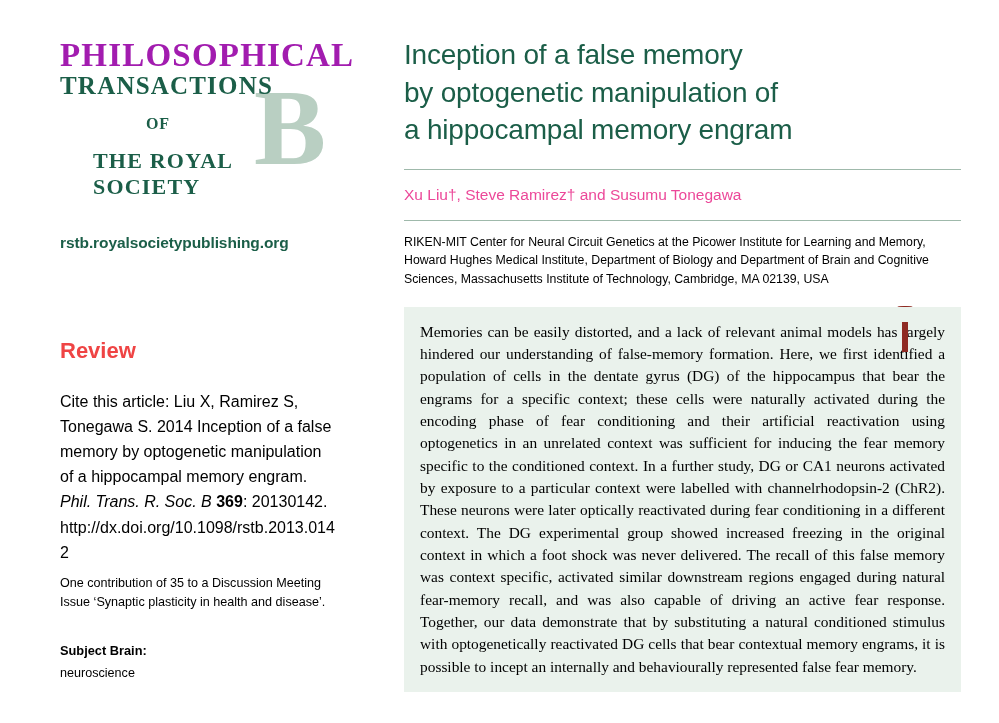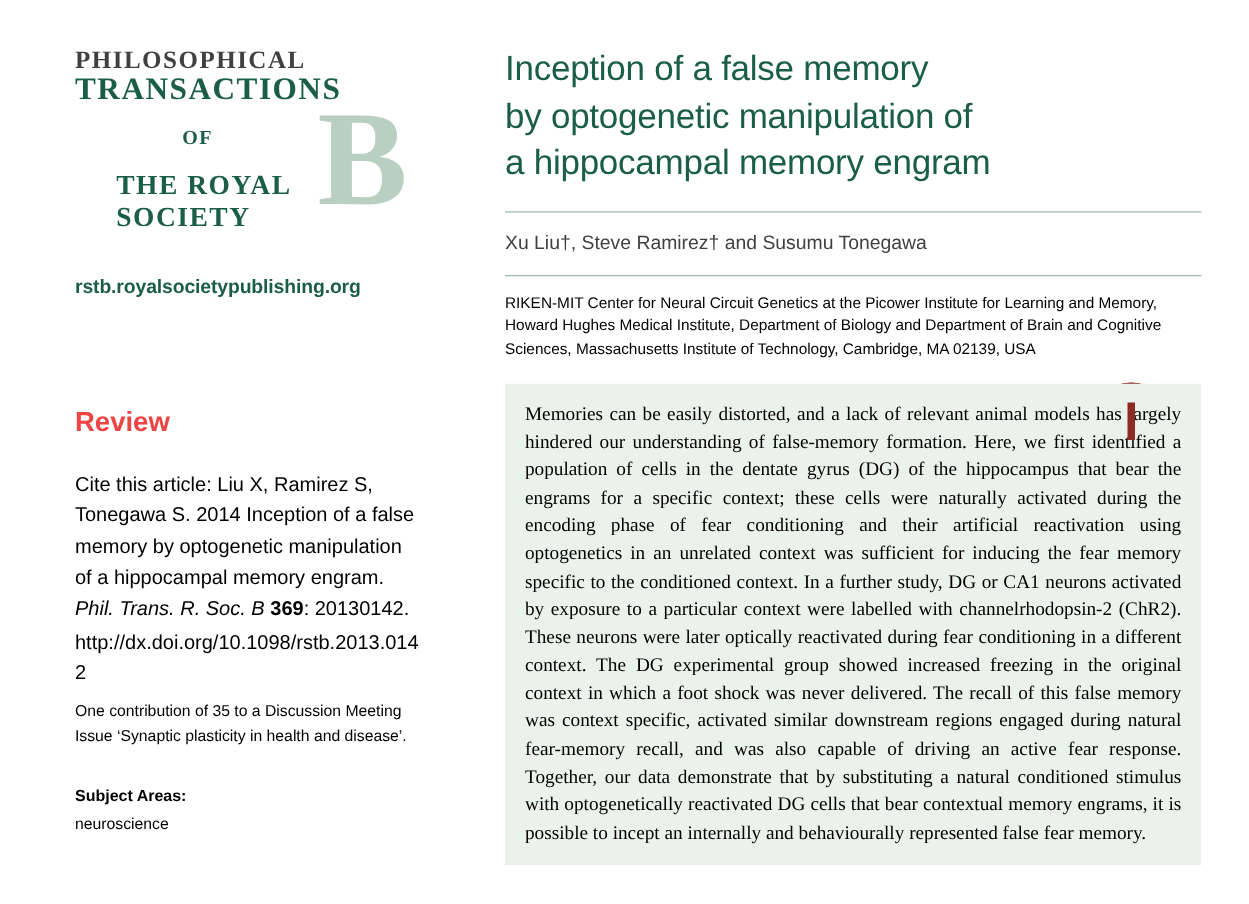--- a/index.html
+++ b/index.html
@@ -37,24 +37,24 @@
     position: relative;
     width: 268px;
     margin-top: 10px;
   }
   .mast-lines {
     position: relative;
     z-index: 2;
   }
   .mast-line1 {
     font-family: "Liberation Serif", serif;
-    font-size: 20px;
+    font-size: 33px;
     font-weight: bold;
     letter-spacing: 1.2px;
-    color: #404040;
+    color: #a21caf;
     line-height: 1.06;
     white-space: nowrap;
   }
   .mast-line2 {
     font-family: "Liberation Serif", serif;
     font-size: 25px;
     font-weight: bold;
     letter-spacing: 1.2px;
     color: #1b5e48;
     line-height: 1.06;
@@ -227,21 +227,21 @@
     margin-top: 20px;
     width: 100%;
     height: 1px;
     background: #9fb9ab;
   }
 
   .authors {
     margin-top: 16px;
     font-family: "Liberation Sans", sans-serif;
     font-size: 15.5px;
-    color: #404040;
+    color: #ec4899;
   }
 
   .affil-rule {
     margin-top: 16px;
     width: 100%;
     height: 1px;
     background: #9fb9ab;
   }
 
   .affiliation {
@@ -294,21 +294,21 @@
     <div class="cite-block">
       <span>Cite this article:</span>
       <span>Liu X, Ramirez S, Tonegawa S. 2014 Inception of a false memory by optogenetic manipulation of a hippocampal memory engram.</span>
       <i>Phil. Trans. R. Soc. B</i>
       <b>369</b><span>: 20130142.</span>
       <div class="cite-doi">http://dx.doi.org/10.1098/rstb.2013.0142</div>
     </div>
 
     <div class="contribution">One contribution of 35 to a Discussion Meeting Issue ‘Synaptic plasticity in health and disease’.</div>
 
-    <div class="subject-head">Subject Areas:</div>
+    <div class="subject-head">Subject Brain:</div>
     <div class="subject-body">neuroscience</div>
   </div>
 
   <div class="crossmark">
     <div class="crossmark-badge"></div>
     <div class="crossmark-name">CrossMark</div>
     <div class="crossmark-sub">click for updates</div>
   </div>
 
   <div class="right-col">

